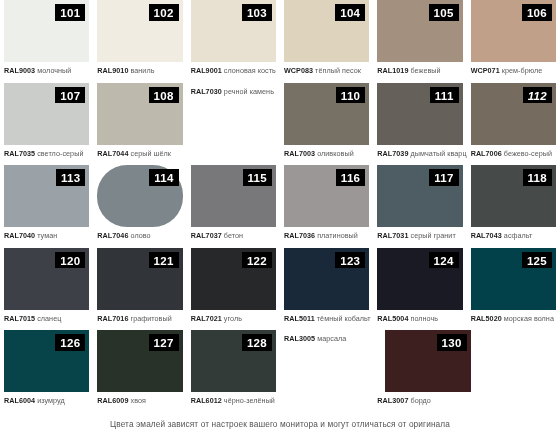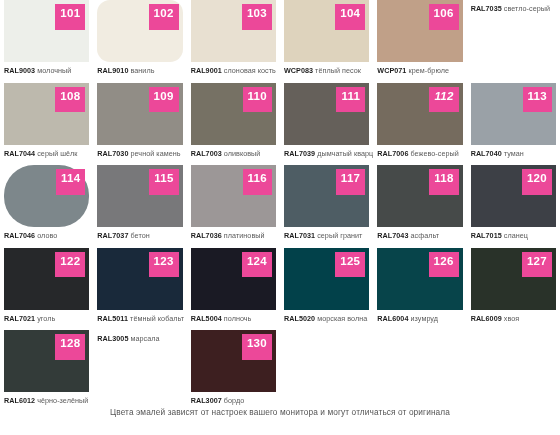--- a/index.html
+++ b/index.html
@@ -34,26 +34,26 @@
   .swatch {
     position: relative;
     width: 100%;
     height: 62px;
     box-sizing: border-box;
   }
   .badge {
     position: absolute;
     top: 4px;
     right: 4px;
-    background: #ec4899;
+    background: #000000;
     color: #ffffff;
     font-size: 11.5px;
     font-weight: bold;
     line-height: 1;
-    padding: 4px 5px 10px 5px;
+    padding: 4px 5px 1px 5px;
     letter-spacing: 0.3px;
     font-family: "Liberation Sans", sans-serif;
   }
   .label {
     margin-top: 5px;
     font-size: 7.2px;
     line-height: 1.1;
     color: #3a3a3a;
     white-space: nowrap;
     letter-spacing: 0.05px;
@@ -62,75 +62,81 @@
     font-weight: bold;
     color: #1c1c1c;
   }
   .label .nm {
     color: #5a5a5a;
   }
   .footer {
     position: absolute;
     left: 0;
     right: 0;
-    bottom: 18px;
+    bottom: 6px;
     text-align: center;
     font-size: 8.3px;
     color: #555555;
     letter-spacing: 0.1px;
   }
 </style>
 </head>
 <body>
 
 <div class="palette">
   <div class="grid">
       <div class="cell">
         <div class="swatch" style="background: rgb(237, 239, 234);">
           <div class="badge">101</div>
         </div>
         <div class="label"><span class="code">RAL9003</span> <span class="nm">молочный</span></div>
       </div>
       <div class="cell">
-        <div class="swatch" style="background: rgb(241, 236, 225); border-radius: 13px;">
+        <div class="swatch" style="background: rgb(241, 236, 225);">
           <div class="badge">102</div>
         </div>
         <div class="label"><span class="code">RAL9010</span> <span class="nm">ваниль</span></div>
       </div>
       <div class="cell">
         <div class="swatch" style="background: rgb(232, 224, 209);">
           <div class="badge">103</div>
         </div>
         <div class="label"><span class="code">RAL9001</span> <span class="nm">слоновая кость</span></div>
       </div>
       <div class="cell">
         <div class="swatch" style="background: rgb(222, 211, 189); text-align: right;">
           <div class="badge">104</div>
         </div>
         <div class="label"><span class="code">WCP083</span> <span class="nm">тёплый песок</span></div>
       </div>
       <div class="cell">
+        <div class="swatch" style="background: rgb(163, 144, 127);">
+          <div class="badge">105</div>
+        </div>
+        <div class="label"><span class="code">RAL1019</span> <span class="nm">бежевый</span></div>
+      </div>
+      <div class="cell">
         <div class="swatch" style="background: rgb(192, 160, 136);">
           <div class="badge">106</div>
         </div>
         <div class="label"><span class="code">WCP071</span> <span class="nm">крем-брюле</span></div>
       </div>
       <div class="cell">
+        <div class="swatch" style="background: rgb(203, 205, 203);">
+          <div class="badge">107</div>
+        </div>
         <div class="label"><span class="code">RAL7035</span> <span class="nm">светло-серый</span></div>
       </div>
       <div class="cell">
         <div class="swatch" style="background: rgb(189, 185, 173);">
           <div class="badge">108</div>
         </div>
         <div class="label"><span class="code">RAL7044</span> <span class="nm">серый шёлк</span></div>
       </div>
       <div class="cell">
-        <div class="swatch" style="background: rgb(145, 141, 134);">
-          <div class="badge">109</div>
-        </div>
         <div class="label"><span class="code">RAL7030</span> <span class="nm">речной камень</span></div>
       </div>
       <div class="cell">
         <div class="swatch" style="background: rgb(118, 113, 100);">
           <div class="badge">110</div>
         </div>
         <div class="label"><span class="code">RAL7003</span> <span class="nm">оливковый</span></div>
       </div>
       <div class="cell">
         <div class="swatch" style="background: rgb(101, 96, 90);">
@@ -180,20 +186,26 @@
         </div>
         <div class="label"><span class="code">RAL7043</span> <span class="nm">асфальт</span></div>
       </div>
       <div class="cell">
         <div class="swatch" style="background: rgb(61, 64, 70);">
           <div class="badge">120</div>
         </div>
         <div class="label"><span class="code">RAL7015</span> <span class="nm">сланец</span></div>
       </div>
       <div class="cell">
+        <div class="swatch" style="background: rgb(49, 52, 56);">
+          <div class="badge">121</div>
+        </div>
+        <div class="label"><span class="code">RAL7016</span> <span class="nm">графитовый</span></div>
+      </div>
+      <div class="cell">
         <div class="swatch" style="background: rgb(38, 40, 42);">
           <div class="badge">122</div>
         </div>
         <div class="label"><span class="code">RAL7021</span> <span class="nm">уголь</span></div>
       </div>
       <div class="cell">
         <div class="swatch" style="background: rgb(25, 41, 58);">
           <div class="badge">123</div>
         </div>
         <div class="label"><span class="code">RAL5011</span> <span class="nm">тёмный кобальт</span></div>
@@ -225,20 +237,20 @@
       <div class="cell">
         <div class="swatch" style="background: rgb(51, 59, 57);">
           <div class="badge">128</div>
         </div>
         <div class="label"><span class="code">RAL6012</span> <span class="nm">чёрно-зелёный</span></div>
       </div>
       <div class="cell">
         <div class="label"><span class="code">RAL3005</span> <span class="nm">марсала</span></div>
       </div>
       <div class="cell">
-        <div class="swatch" style="background: rgb(61, 31, 32);">
+        <div class="swatch" style="background: rgb(61, 31, 32); margin-left: 8px;">
           <div class="badge">130</div>
         </div>
         <div class="label"><span class="code">RAL3007</span> <span class="nm">бордо</span></div>
       </div>
     </div>
   <div class="footer">Цвета эмалей зависят от настроек вашего монитора и могут отличаться от оригинала</div>
 </div>
 
 </body></html>

